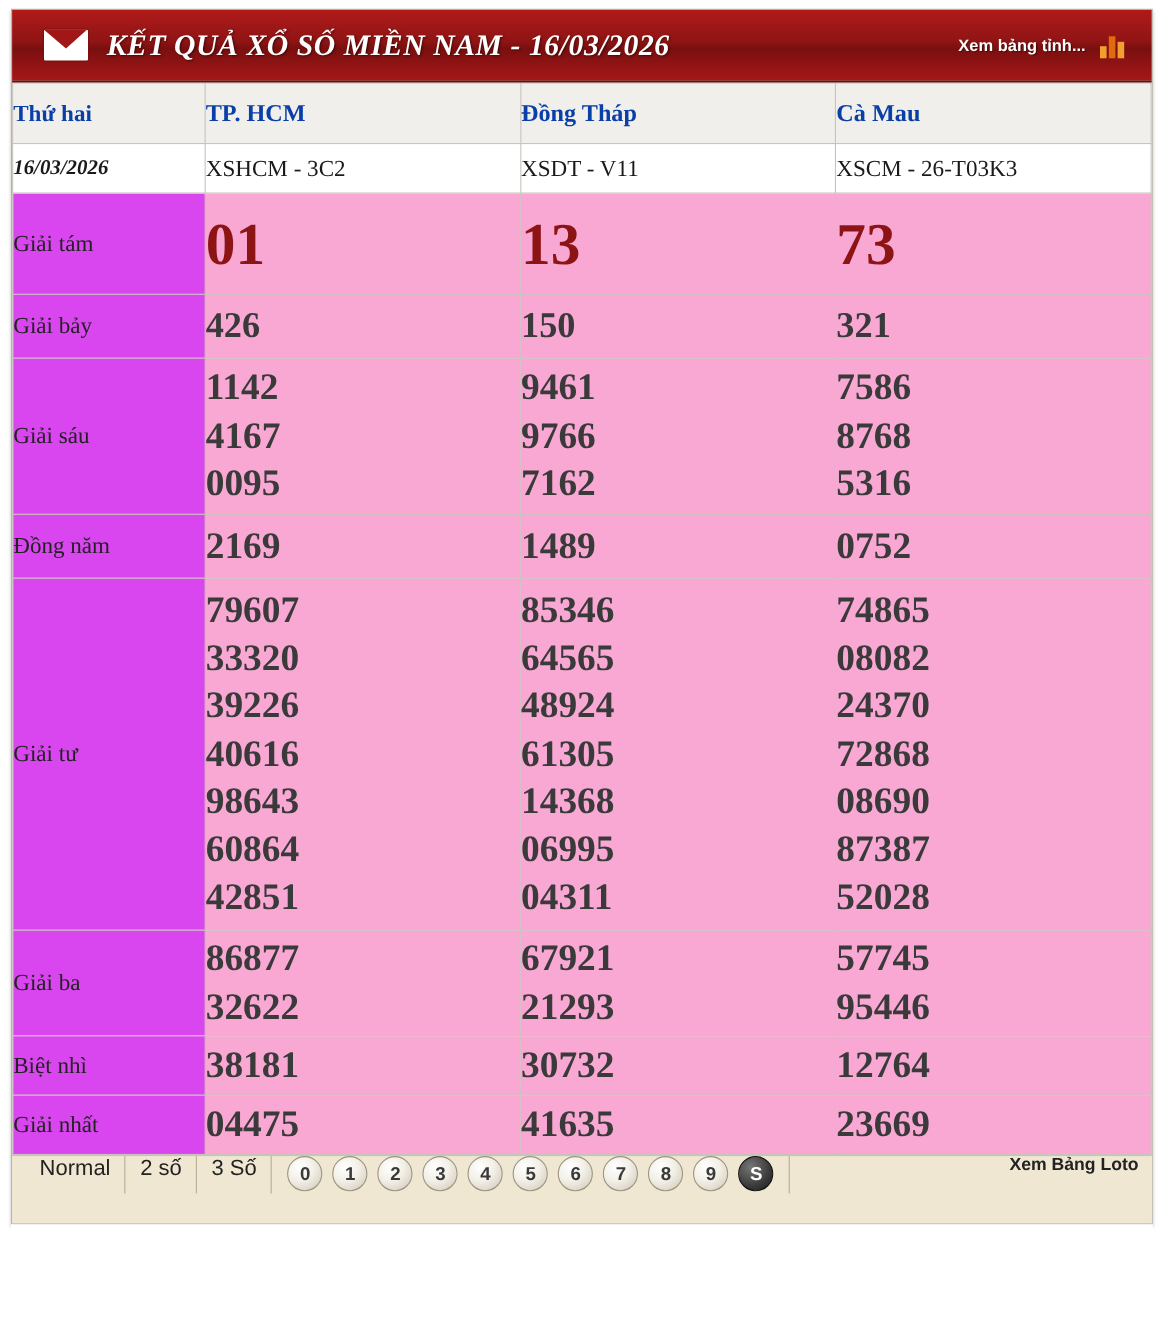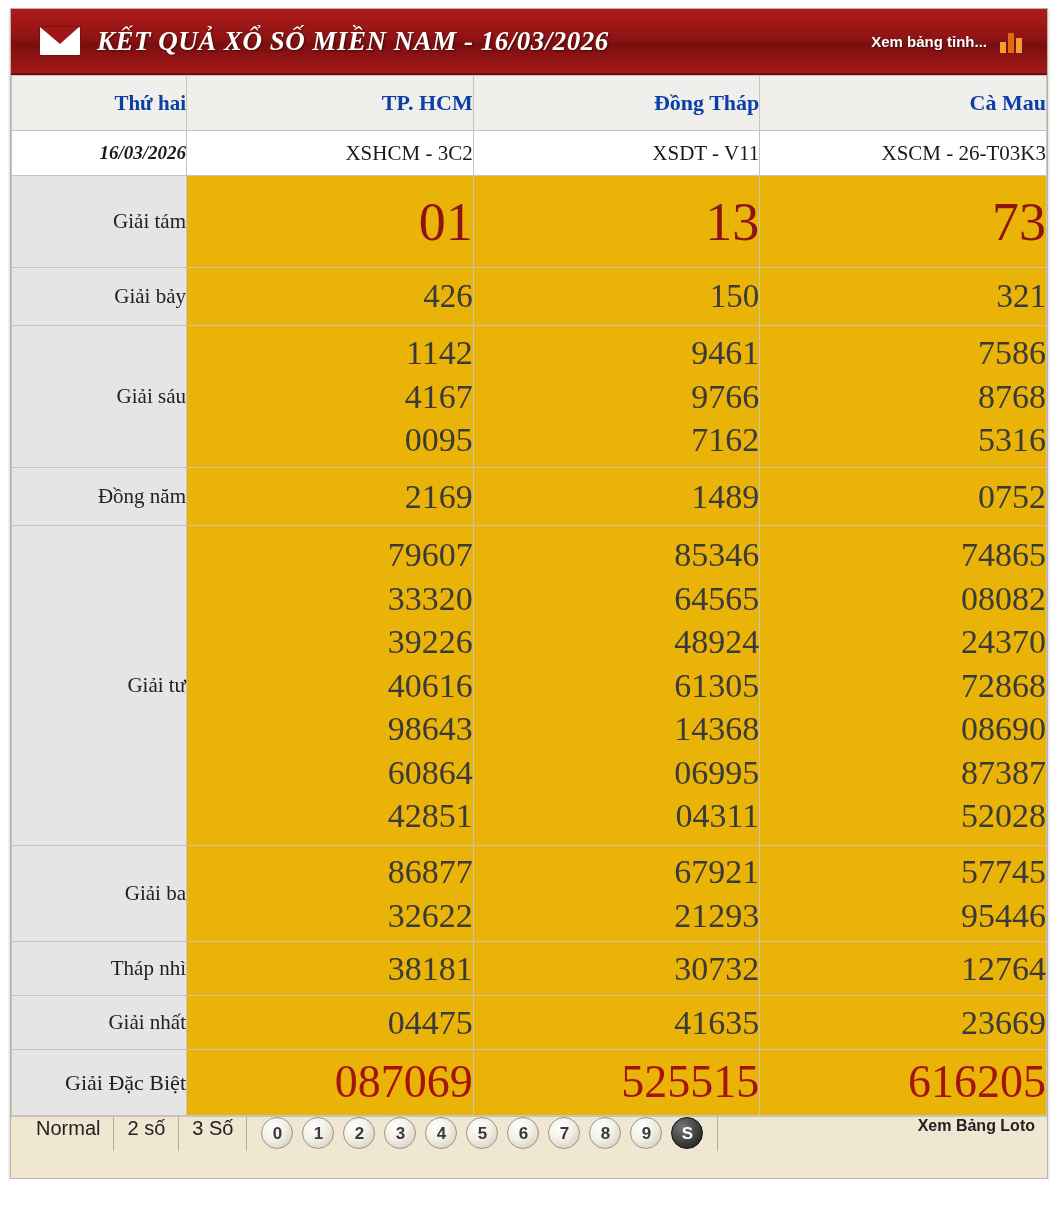--- a/index.html
+++ b/index.html
@@ -103,21 +103,21 @@
   .hdr-chart i:nth-child(3) { left: 17px; height: 15px; }
 
   
   table.res {
     width: 100%;
     border-collapse: collapse;
     table-layout: fixed;
   }
   table.res td, table.res th {
     border: 1px solid #c9c4ba;
-    text-align: right;
+    text-align: left;
     vertical-align: middle;
     padding: 0;
   }
   .col-label { width: 175px; }
 
   .row-prov th {
     background: #f1efeb;
     height: 54px;
     color: #0a3fa8;
     font-size: 22px;
@@ -132,28 +132,28 @@
     font-size: 21px;
     color: #1a1a1a;
   }
   .row-code td.date {
     font-weight: bold;
     font-size: 19px;
     font-style: italic;
   }
 
   .lbl {
-    background: #e5e5e5;
+    background: #d946ef;
     font-size: 21px;
     color: #222222;
   }
   .num {
-    background: #eab308;
+    background: #f9a8d4;
     font-size: 34px;
-    font-weight: normal;
+    font-weight: bold;
     color: #3a3a3a;
     line-height: 1.28;
   }
   .num.g8 {
     font-size: 54px;
     color: #8d1414;
     line-height: 1.0;
   }
   .num.g7 { font-size: 33px; }
   .num.db {
@@ -305,36 +305,30 @@
         <td class="num">85346<br>64565<br>48924<br>61305<br>14368<br>06995<br>04311</td>
         <td class="num">74865<br>08082<br>24370<br>72868<br>08690<br>87387<br>52028</td>
       </tr>
       <tr class="h-g3">
         <td class="lbl">Giải ba</td>
         <td class="num">86877<br>32622</td>
         <td class="num">67921<br>21293</td>
         <td class="num">57745<br>95446</td>
       </tr>
       <tr class="h-g2">
-        <td class="lbl">Tháp nhì</td>
+        <td class="lbl">Biệt nhì</td>
         <td class="num">38181</td>
         <td class="num">30732</td>
         <td class="num">12764</td>
       </tr>
       <tr class="h-g1">
         <td class="lbl">Giải nhất</td>
         <td class="num">04475</td>
         <td class="num">41635</td>
         <td class="num">23669</td>
-      </tr>
-      <tr class="h-db">
-        <td class="lbl db">Giải Đặc Biệt</td>
-        <td class="num db">087069</td>
-        <td class="num db">525515</td>
-        <td class="num db">616205</td>
       </tr>
     </tbody>
       </table>
 
     <div class="footer">
       <span class="foot-btn">Normal</span>
       <span class="foot-sep"></span>
       <span class="foot-btn">2 số</span>
       <span class="foot-sep"></span>
       <span class="foot-btn">3 Số</span>

